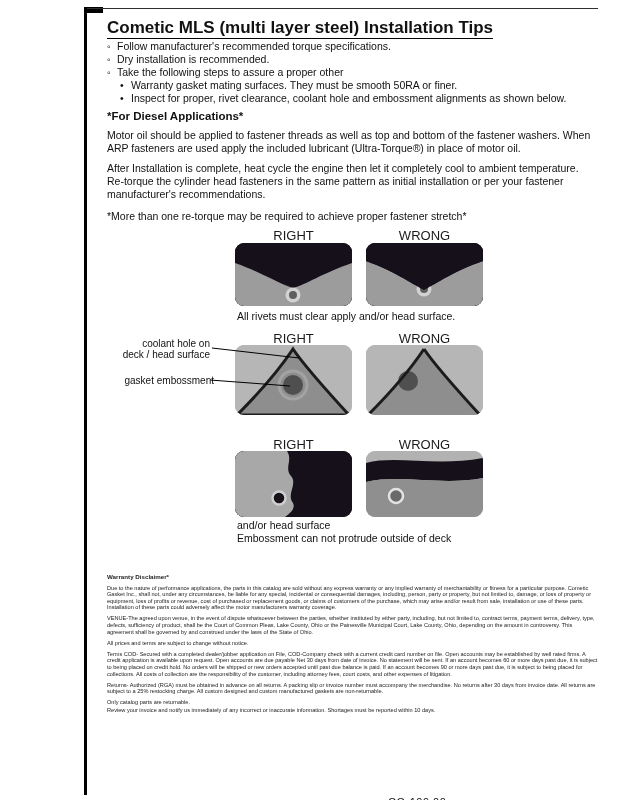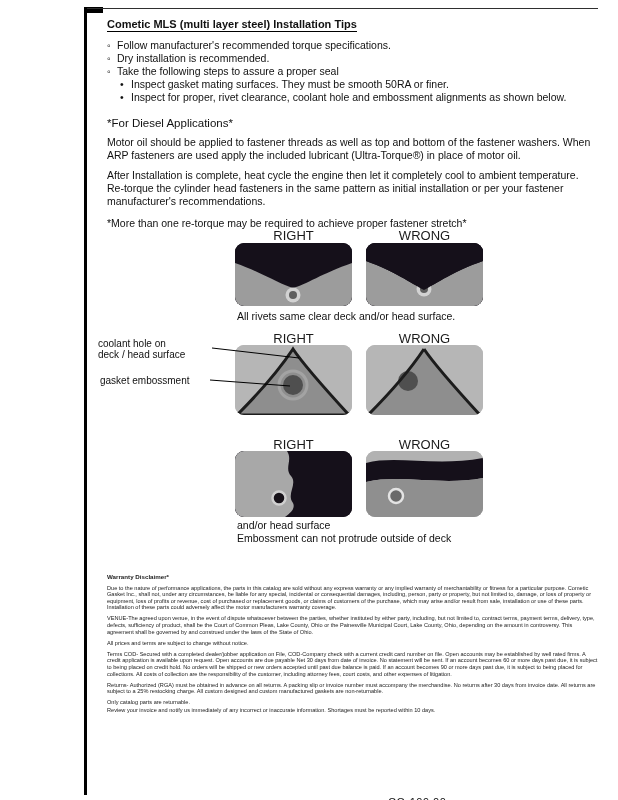--- a/index.html
+++ b/index.html
@@ -4,39 +4,39 @@
 <style>
   html,body{margin:0;padding:0;background:#ffffff;}
   .page{position:relative;width:618px;height:800px;background:#ffffff;overflow:hidden;
         font-family:"Liberation Sans",sans-serif;color:#111;}
   
   .vline{position:absolute;left:84px;top:7px;width:3px;height:788px;background:#000;}
   .corner{position:absolute;left:84px;top:7px;width:19px;height:6px;background:#000;}
   .topline{position:absolute;left:84px;top:8px;width:514px;height:1px;background:#2f2f2f;}
 
   .content{position:absolute;left:107px;top:18px;width:492px;}
-  .title{font-size:11px;font-weight:bold;margin:0 0 9px 0;}
+  .title{font-size:17px;font-weight:bold;margin:0 0 2px 0;}
   .title span{border-bottom:1.5px solid #000;padding-bottom:1px;}
 
   .tip-line{font-size:10.5px;line-height:13px;display:flex;}
   .tip-line .marker{width:10px;flex:0 0 10px;text-align:left;}
   .tip-line.lvl2{padding-left:13px;}
   .tip-line.lvl2 .marker{width:11px;flex-basis:11px;}
 
-  .diesel-head{font-size:11.5px;font-weight:normal;margin:13px 0 0 0;}
+  .diesel-head{font-size:11.5px;font-weight:bold;margin:5px 0 0 0;}
   .para{font-size:10.5px;line-height:13px;margin:7px 4px 0 0;width:487px;}
   .note{font-size:10.5px;line-height:13px;margin:9px 0 0 0;}
 
   
   .diagrams{position:absolute;left:0;top:228px;width:538px;height:330px;}
   .hdr{position:absolute;width:117px;text-align:center;font-size:13px;color:#1a1a1a;}
   .dimg{position:absolute;width:117px;border-radius:9px;overflow:hidden;background:#15101a;}
   .dimg svg{display:block;}
   .cap{position:absolute;left:237px;font-size:10.5px;line-height:13px;color:#111;}
-  .lbl{position:absolute;font-size:10px;line-height:11px;text-align:left;color:#111;}
+  .lbl{position:absolute;font-size:10px;line-height:11px;text-align:right;color:#111;}
   .lines{position:absolute;left:0;top:0;pointer-events:none;}
 
   
   .warranty{position:absolute;left:107px;top:574px;width:492px;font-size:5.6px;line-height:6.6px;color:#222;}
   .w-head{font-weight:bold;font-size:6.2px;margin-bottom:4px;}
   .warranty p{margin:0 0 4.5px 0;}
   .warranty p.tight{margin-bottom:1px;}
 
   .footer{position:absolute;left:388px;top:756px;font-size:11px;letter-spacing:.5px;color:#111;margin-top:40px;}
 </style>
@@ -55,25 +55,25 @@
     <div class="tip-line">
       <span class="marker">◦</span>
       <span>Follow manufacturer's recommended torque specifications.</span>
     </div>
     <div class="tip-line">
       <span class="marker">◦</span>
       <span>Dry installation is recommended.</span>
     </div>
     <div class="tip-line">
       <span class="marker">◦</span>
-      <span>Take the following steps to assure a proper seal</span>
+      <span>Take the following steps to assure a proper other</span>
     </div>
     <div class="tip-line lvl2">
       <span class="marker">•</span>
-      <span>Inspect gasket mating surfaces.  They must be smooth 50RA or finer.</span>
+      <span>Warranty gasket mating surfaces.  They must be smooth 50RA or finer.</span>
     </div>
     <div class="tip-line lvl2">
       <span class="marker">•</span>
       <span>Inspect for proper, rivet clearance, coolant hole and embossment alignments as shown below.</span>
     </div>
 
     <div class="diesel-head">*For Diesel Applications*</div>
     <p class="para">Motor oil should be applied to fastener threads as well as top and bottom of the fastener washers. When ARP fasteners are used apply the included lubricant (Ultra-Torque®) in place of motor oil.</p>
     <p class="para">After Installation is complete, heat cycle the engine then let it completely cool to ambient temperature. Re-torque the cylinder head fasteners in the same pattern as initial installation or per your fastener manufacturer's recommendations.</p>
     <p class="note">*More than one re-torque may be required to achieve proper fastener stretch*</p>
@@ -94,21 +94,21 @@
     </div>
     <div class="dimg" style="left:366px;top:15px;height:63px;">
       <svg width="117" height="63" viewBox="0 0 117 63">
         <rect width="117" height="63" fill="#15101a"></rect>
         <path d="M0,18 C28,28 45,40 58,47 C71,40 88,28 117,18 L117,63 L0,63 Z" fill="#9c9c9c"></path>
         <circle cx="58" cy="46" r="7.5" fill="#d2d2d2"></circle>
         <circle cx="58" cy="46" r="4" fill="#5f5f5f"></circle>
         <path d="M0,0 L117,0 L117,18 C88,28 71,40 58,47 C45,40 28,28 0,18 Z" fill="#15101a"></path>
       </svg>
     </div>
-    <div class="cap" style="top:82px;">All rivets same clear deck and/or head surface.</div>
+    <div class="cap" style="top:82px;">All rivets must clear apply and/or head surface.</div>
 
     <div class="lbl" style="left:98px;top:110px;width:112px;">
       <div>coolant hole on</div>
       <div>deck / head surface</div>
     </div>
     <div class="lbl" style="left:100px;top:147px;width:114px;">gasket embossment</div>
 
     <div class="hdr" style="left:235px;top:103px;">RIGHT</div>
     <div class="hdr" style="left:366px;top:103px;">WRONG</div>
 

